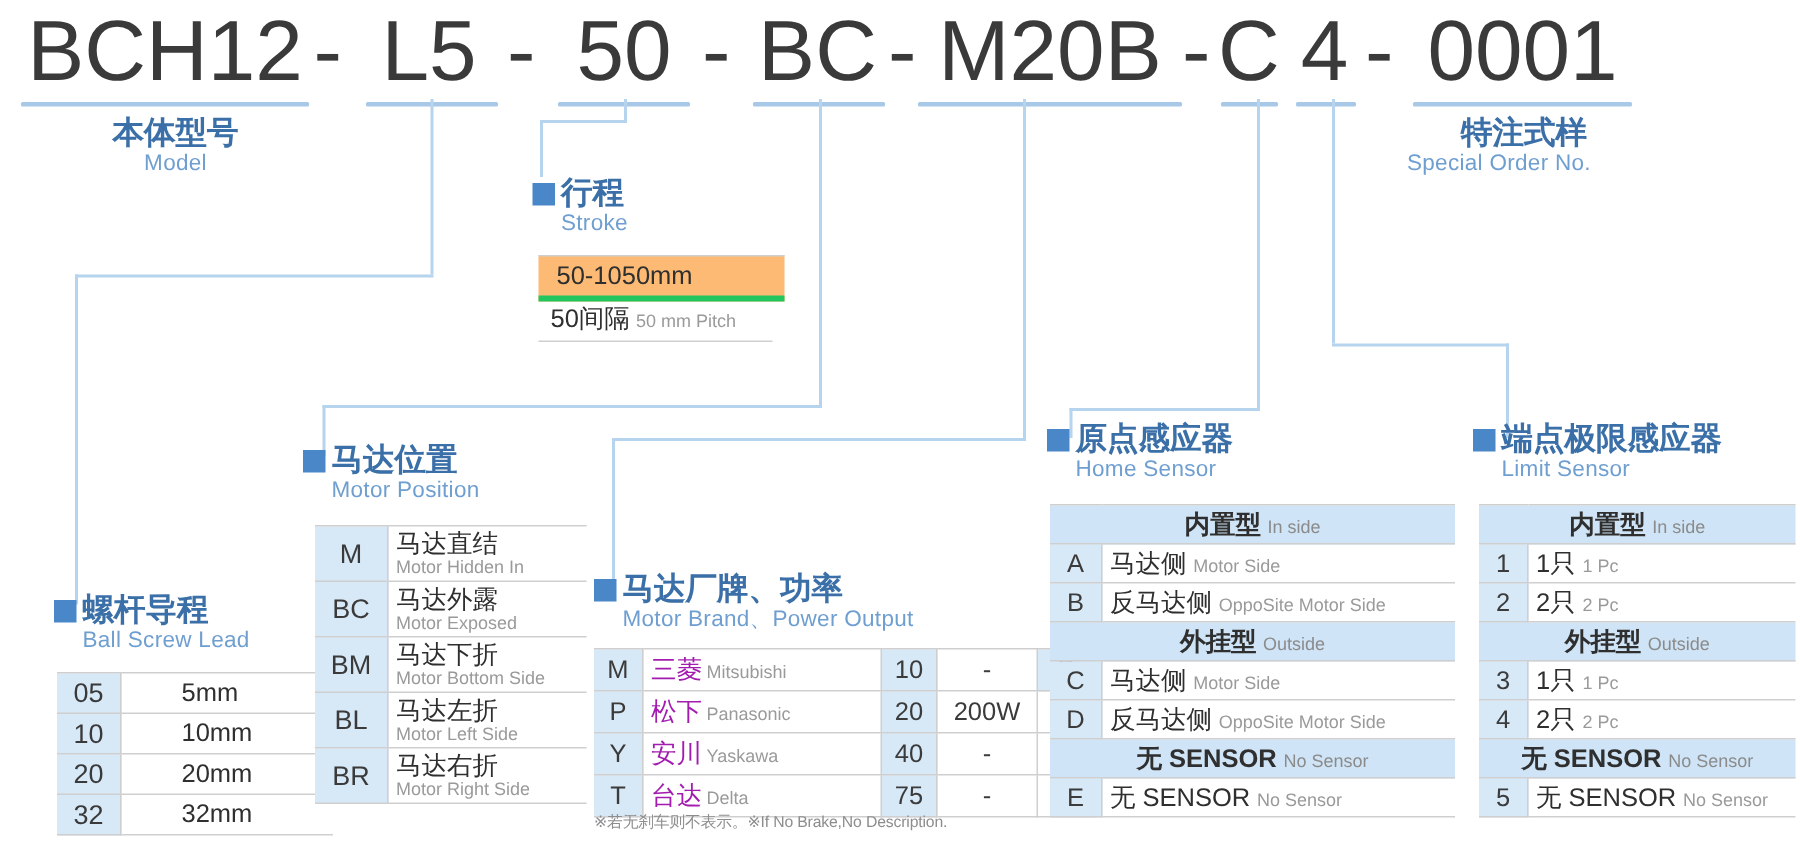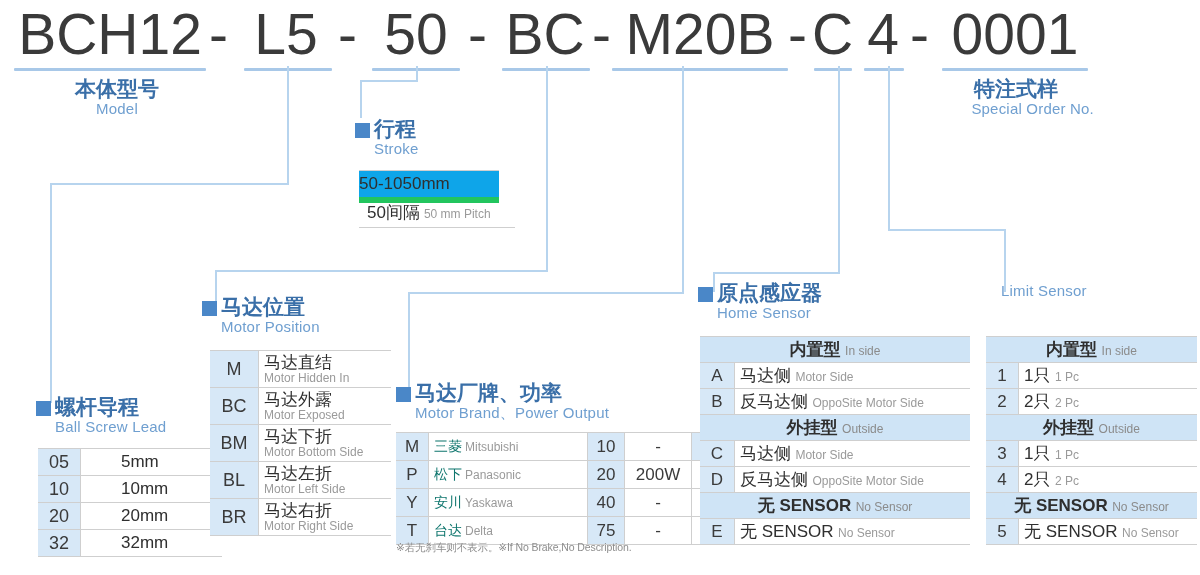--- a/index.html
+++ b/index.html
@@ -71,21 +71,21 @@
   #tbl-motorpos td.valcell{width:122px;line-height:1.02;padding-top:2px;padding-bottom:2px;}
 
   
   #tbl-brand td{height:27px;}
   #tbl-brand td.c1{width:22px;background:#d7e8f7;text-align:center;font-size:17px;border-right:1px solid #cfcfcf;}
   #tbl-brand td.c2{width:148px;border-right:1px solid #cfcfcf;}
   #tbl-brand td.c3{width:26px;background:#d7e8f7;text-align:center;font-size:17px;border-right:1px solid #cfcfcf;}
   #tbl-brand td.c4{width:56px;text-align:center;font-size:17px;border-right:1px solid #cfcfcf;}
   #tbl-brand td.c5{width:28px;text-align:center;font-size:18px;}
   #tbl-brand td.c5.on{background:#d7e8f7;}
-  .brandcn{font-size:14px;color:#0f766e;}
+  .brandcn{font-size:17px;color:#a21caf;}
   .branden{font-size:12px;color:#9a9a9a;margin-left:3px;}
   #brand-note{
     position:absolute;font-size:10.5px;color:#8d8d8d;white-space:nowrap;
     letter-spacing:-.1px;
   }
 
   
   #tbl-home td{height:25px;}
   #tbl-home td.c1{width:24px;background:#d7e8f7;text-align:center;font-size:17px;border-right:1px solid #cfcfcf;}
   #tbl-home td.c2{width:225px;}
@@ -93,22 +93,22 @@
   .nos-cn{font-size:17px;color:#2f2f2f;text-align:right;}
 
   
   #tbl-limit td{height:25px;}
   #tbl-limit td.c1{width:22px;background:#d7e8f7;text-align:center;font-size:17px;border-right:1px solid #cfcfcf;}
   #tbl-limit td.c2{width:168px;}
   #tbl-limit td.ghdr{width:192px;}
 
   
   #stroke-row1{
-    position:absolute;background:#0ea5e9;border-top:1px solid #cfcfcf;border-bottom:6px solid #22c55e;
-    font-size:17px;color:#2f2f2f;padding:3px 0;white-space:nowrap;
+    position:absolute;background:#fdba74;border-top:1px solid #cfcfcf;border-bottom:4px solid #22c55e;
+    font-size:17px;color:#2f2f2f;padding:3px 12px;white-space:nowrap;
   }
   #stroke-row2{
     position:absolute;border-bottom:1px solid #cfcfcf;
     padding:3px 8px;white-space:nowrap;
   }
   #stroke-row2 .cn{font-size:17px;}
   #stroke-row2 .en{font-size:12px;margin-left:4px;}
 </style>
 </head>
 <body>
@@ -165,21 +165,21 @@
   <div class="ld ldh" style="left:888px;top:229px;width:118px;"></div>
   <div class="ld ldv" style="left:1004px;top:229px;height:63px;"></div>
 
   <div class="sec" style="left:56px;top:78px;">
     <div class="sec-cn" style="text-align:center;width:122px;">本体型号</div>
     <div class="sec-en nopad" style="text-align:center;width:122px;">Model</div>
   </div>
 
   <div class="sec" style="left:938px;top:78px;">
     <div class="sec-cn" style="text-align:center;width:156px;">特注式样</div>
-    <div class="sec-en nopad" style="text-align:right;width:156px;">Special Order No.</div>
+    <div class="sec-en nopad" style="text-align:left;width:156px;">Special Order No.</div>
   </div>
 
   <div class="sec" style="left:355px;top:118px;">
     <div class="sec-cn"><span class="sq"></span><span>行程</span></div>
     <div class="sec-en">Stroke</div>
   </div>
   <div id="stroke-row1" style="left:359px;top:170px;width:140px;">50-1050mm</div>
   <div id="stroke-row2" style="left:359px;top:198px;width:140px;">
     <span class="cn">50间隔</span><span class="en">50 mm Pitch</span>
   </div>
@@ -323,20 +323,21 @@
           <td class="ghdr grouphdr" colspan="2"><span class="cn">无 SENSOR</span> <span class="en">No Sensor</span></td>
         </tr>
         <tr>
           <td class="c1"><span>E</span></td>
           <td class="c2"><span class="nos-cn">无 SENSOR</span> <span class="en">No Sensor</span></td>
         </tr>
       </tbody>
     </table>
 
   <div class="sec" style="left:982px;top:282px;">
+    <div class="sec-cn"><span class="sq"></span><span>端点极限感应器</span></div>
     <div class="sec-en">Limit Sensor</div>
   </div>
   <table class="t" id="tbl-limit" style="left:986px;top:336px;">
       <tbody>
         <tr>
           <td class="ghdr grouphdr" colspan="2"><span class="cn">内置型</span> <span class="en">In side</span></td>
         </tr>
         <tr>
           <td class="c1"><span>1</span></td>
           <td class="c2"><span class="nos-cn">1只</span> <span class="en">1 Pc</span></td>

